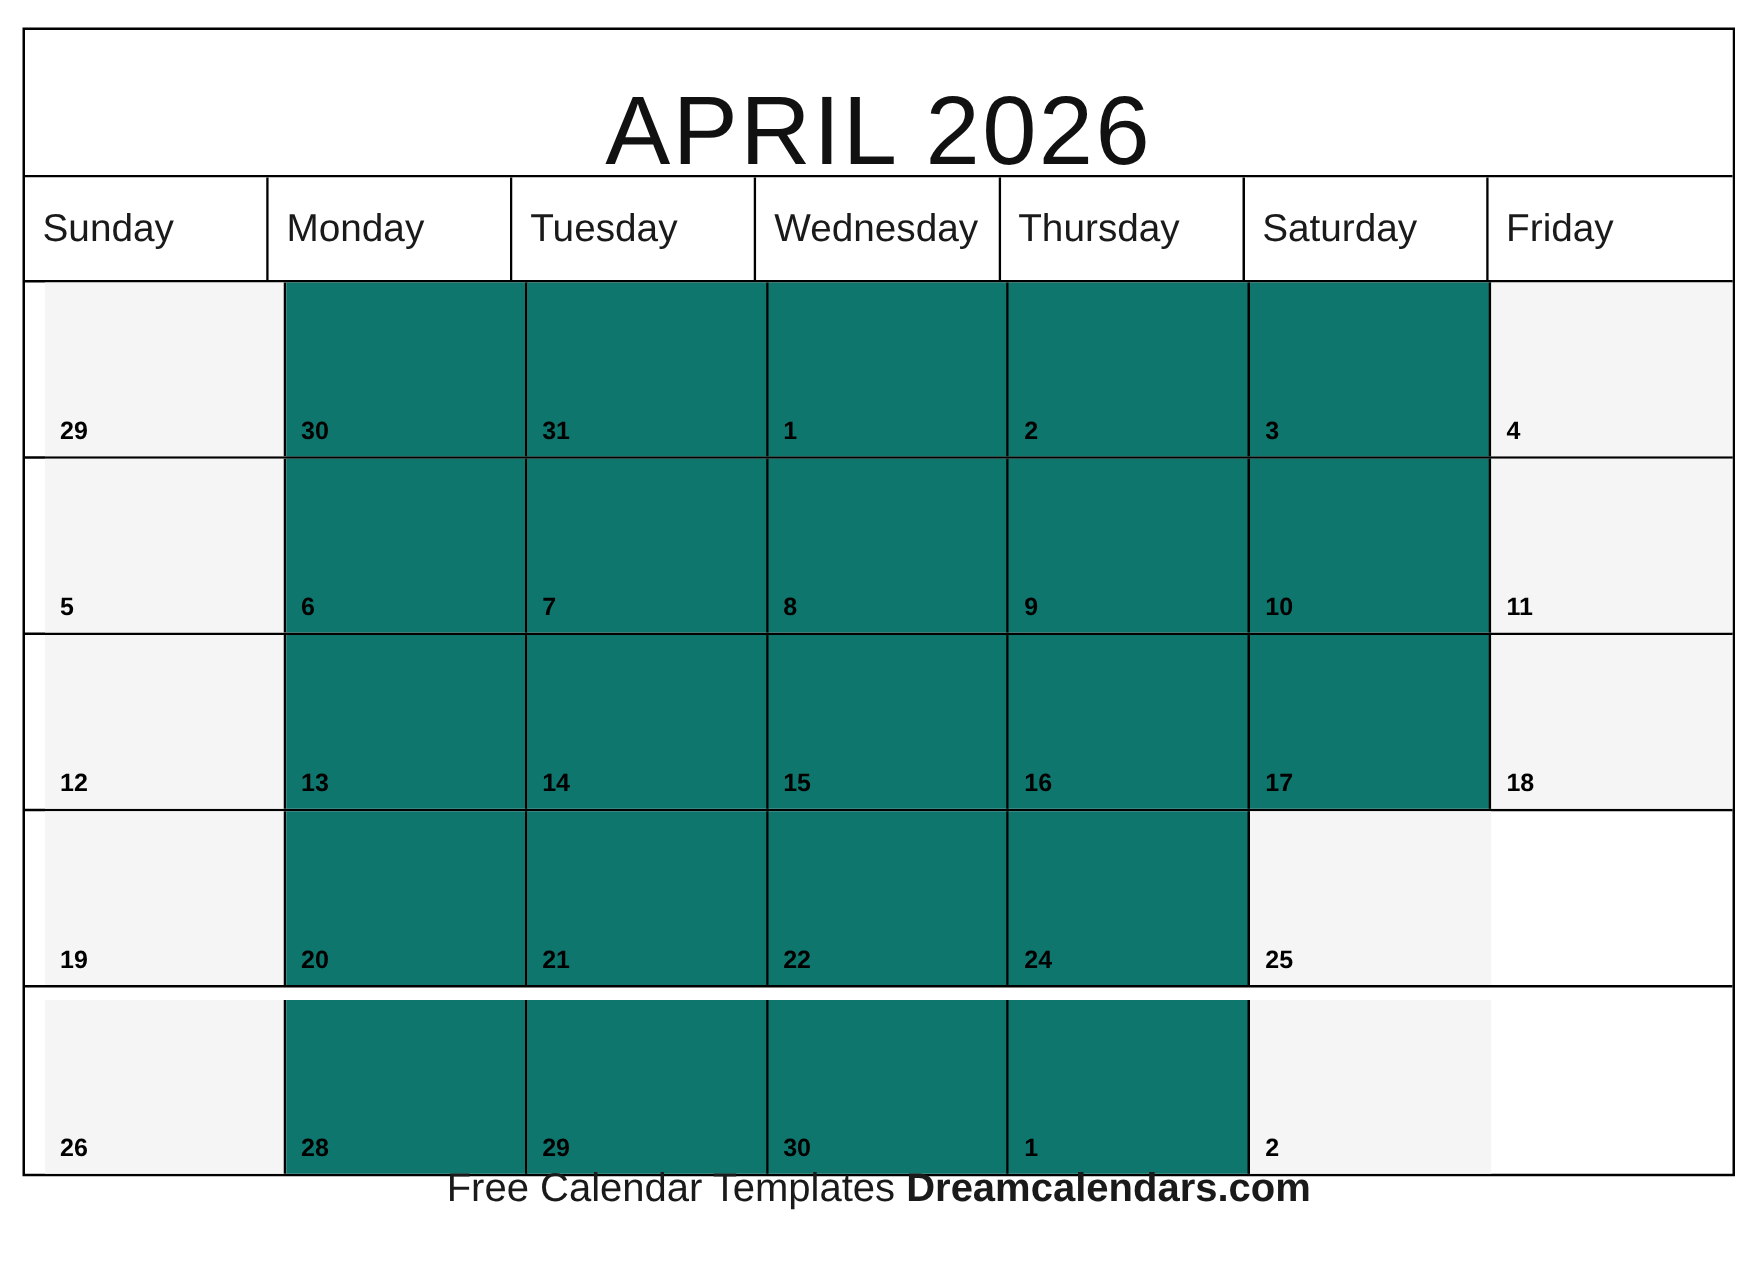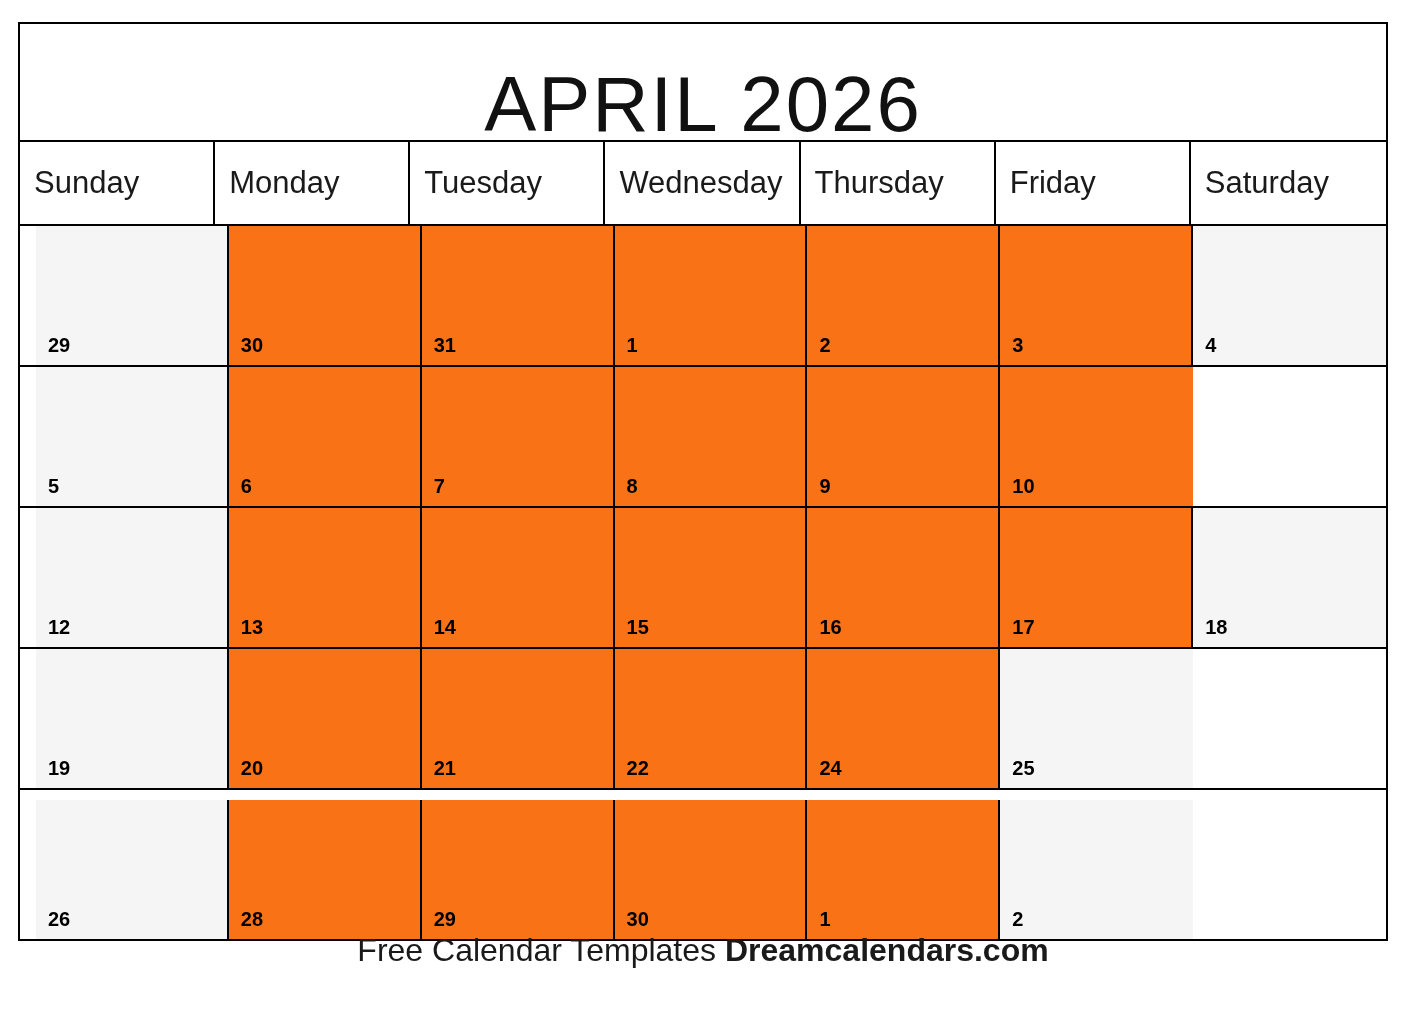--- a/index.html
+++ b/index.html
@@ -76,21 +76,21 @@
     height: 139px;
     border-bottom: 2px solid #000000;
     padding-left: 16px;
   }
   .week-row.last { border-bottom: none; margin-top: 10px; }
 
   .day-cell {
     position: relative;
     border-right: 2px solid #000000;
     box-sizing: border-box;
-    background: #f97316;
+    background: #0f766e;
   }
   .day-cell:last-child { border-right: none; }
 
   .day-cell.weekend {
     background: #f5f5f5;
   }
 
   .day-num {
     position: absolute;
     left: 12px;
@@ -125,22 +125,22 @@
     <div class="title-row">
       <div class="title">APRIL 2026</div>
     </div>
 
     <div class="weekday-row">
       <div class="weekday">Sunday</div>
       <div class="weekday">Monday</div>
       <div class="weekday">Tuesday</div>
       <div class="weekday">Wednesday</div>
       <div class="weekday">Thursday</div>
+      <div class="weekday">Saturday</div>
       <div class="weekday">Friday</div>
-      <div class="weekday">Saturday</div>
     </div>
 
     <div class="week-row">
       <div class="day-cell weekend">
           <span class="day-num">29</span>
         </div>
       <div class="day-cell">
           <span class="day-num">30</span>
         </div>
       <div class="day-cell">
@@ -171,20 +171,23 @@
           <span class="day-num">7</span>
         </div>
       <div class="day-cell">
           <span class="day-num">8</span>
         </div>
       <div class="day-cell">
           <span class="day-num">9</span>
         </div>
       <div class="day-cell">
           <span class="day-num">10</span>
+        </div>
+      <div class="day-cell weekend">
+          <span class="day-num">11</span>
         </div>
     </div>
 
     <div class="week-row">
       <div class="day-cell weekend">
           <span class="day-num">12</span>
         </div>
       <div class="day-cell">
           <span class="day-num">13</span>
         </div>

